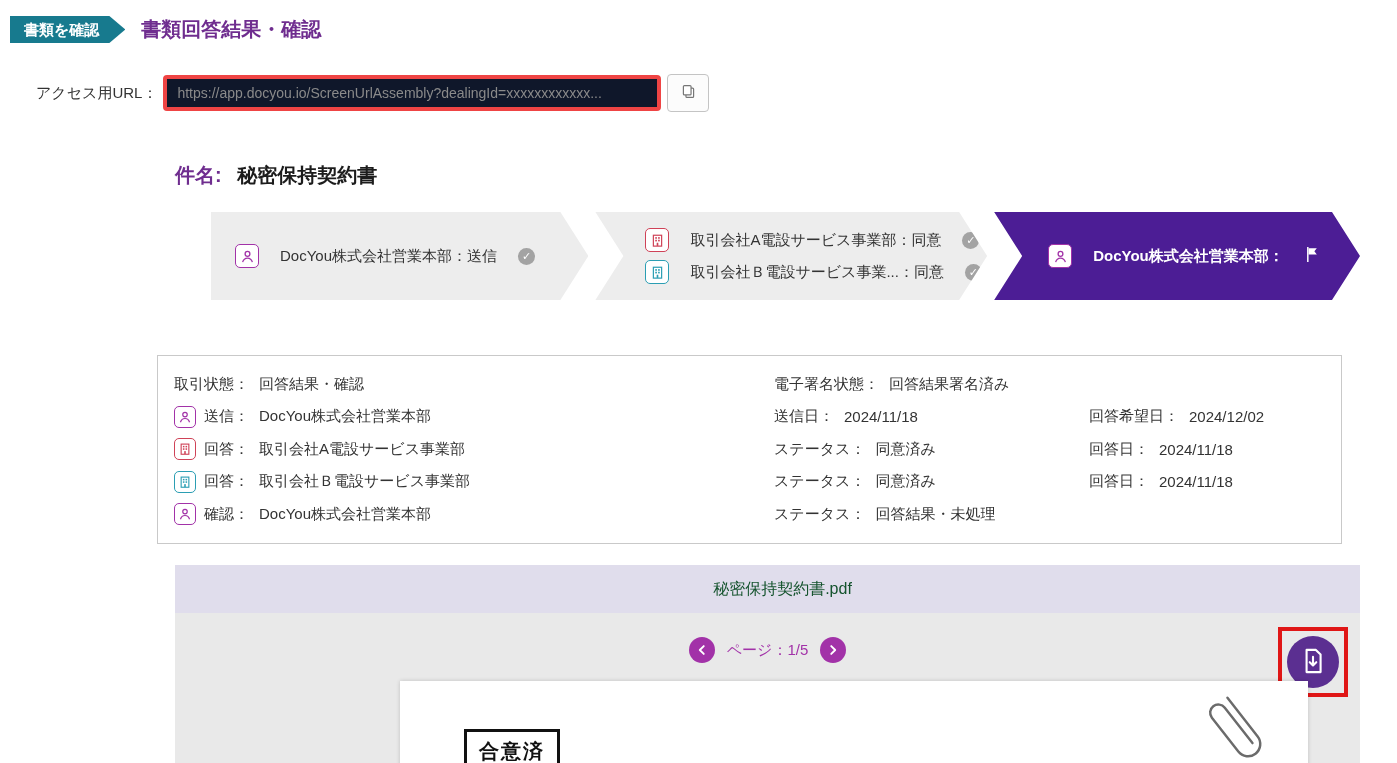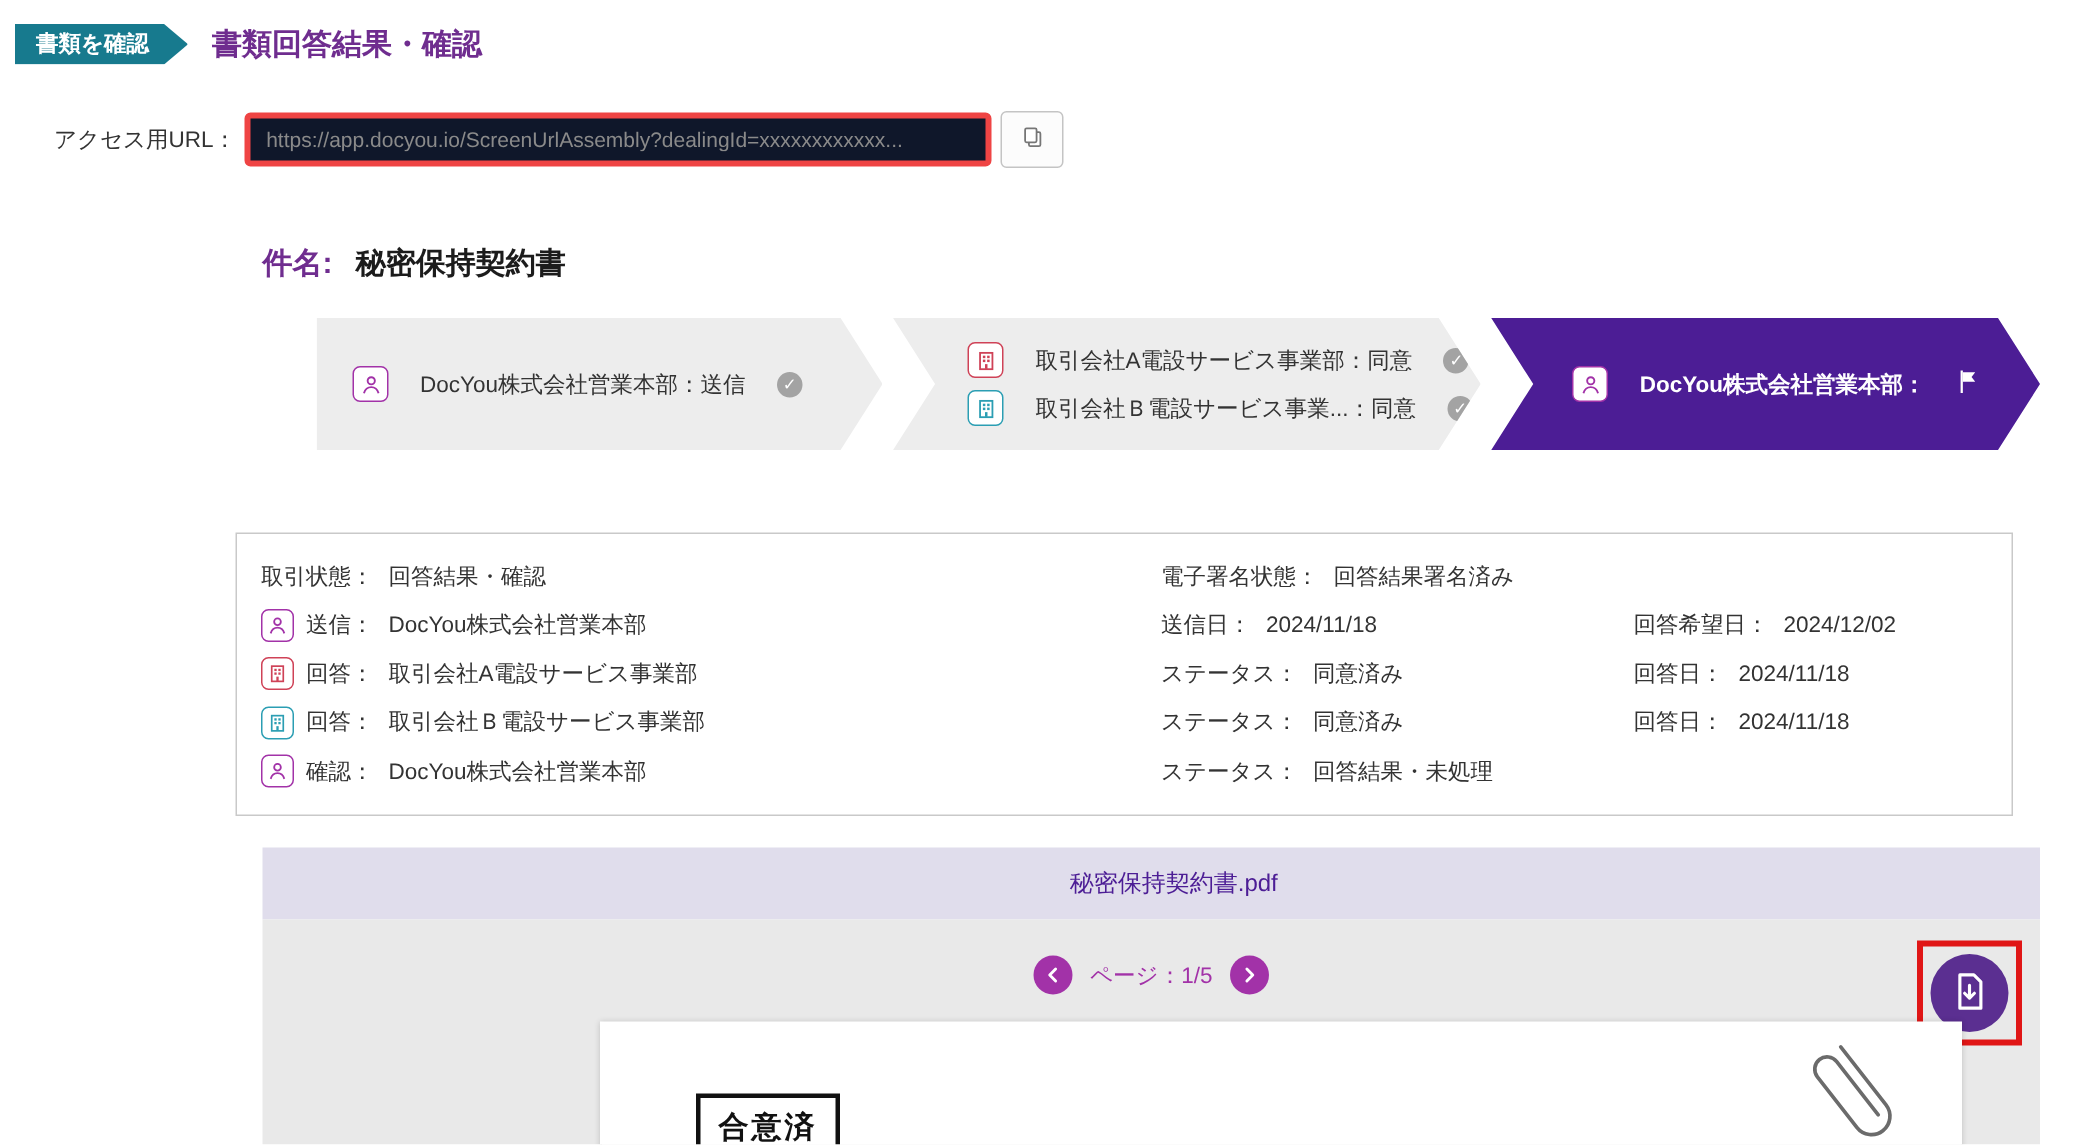--- a/index.html
+++ b/index.html
@@ -55,21 +55,21 @@
   .info-panel { position:absolute; top:355px; left:157px; width:1185px; border:1px solid #c9c9c9;
                 padding:12px 16px; display:grid; grid-template-columns:600px 315px 1fr; }
   .cell { display:flex; align-items:center; gap:8px; font-size:15px; color:#333; height:32.5px; }
   .cell .ilabel { white-space:nowrap; }
   .cell .ivalue { white-space:nowrap; margin-left:2px; }
   .cell .icon-box { width:22px; height:22px; }
 
   
   .viewer { position:absolute; top:565px; left:175px; width:1185px; }
   .viewer-header { height:48px; background:#e0ddec; display:flex; align-items:center;
-                   justify-content:center; font-size:16px; color:#4c1d95;padding-left:30px; }
+                   justify-content:center; font-size:16px; color:#14532d;padding-left:30px; }
   .viewer-body { position:relative; background:#e9e9e9; height:200px; padding-top:24px; }
   .page-nav { display:flex; align-items:center; justify-content:center; gap:12px;
               color:#a232a8; font-size:15px; }
   .nav-btn { width:26px; height:26px; border-radius:50%; background:#a232a8; border:none;
              display:flex; align-items:center; justify-content:center; cursor:pointer; padding:0; }
   .download-wrap { position:absolute; top:14px; right:12px; border:4px solid #e01616; padding:5px;
                    background:transparent; }
   .download-btn { width:52px; height:52px; border-radius:50%; background:#5b2f91; border:none;
                   display:flex; align-items:center; justify-content:center; cursor:pointer; }
 

